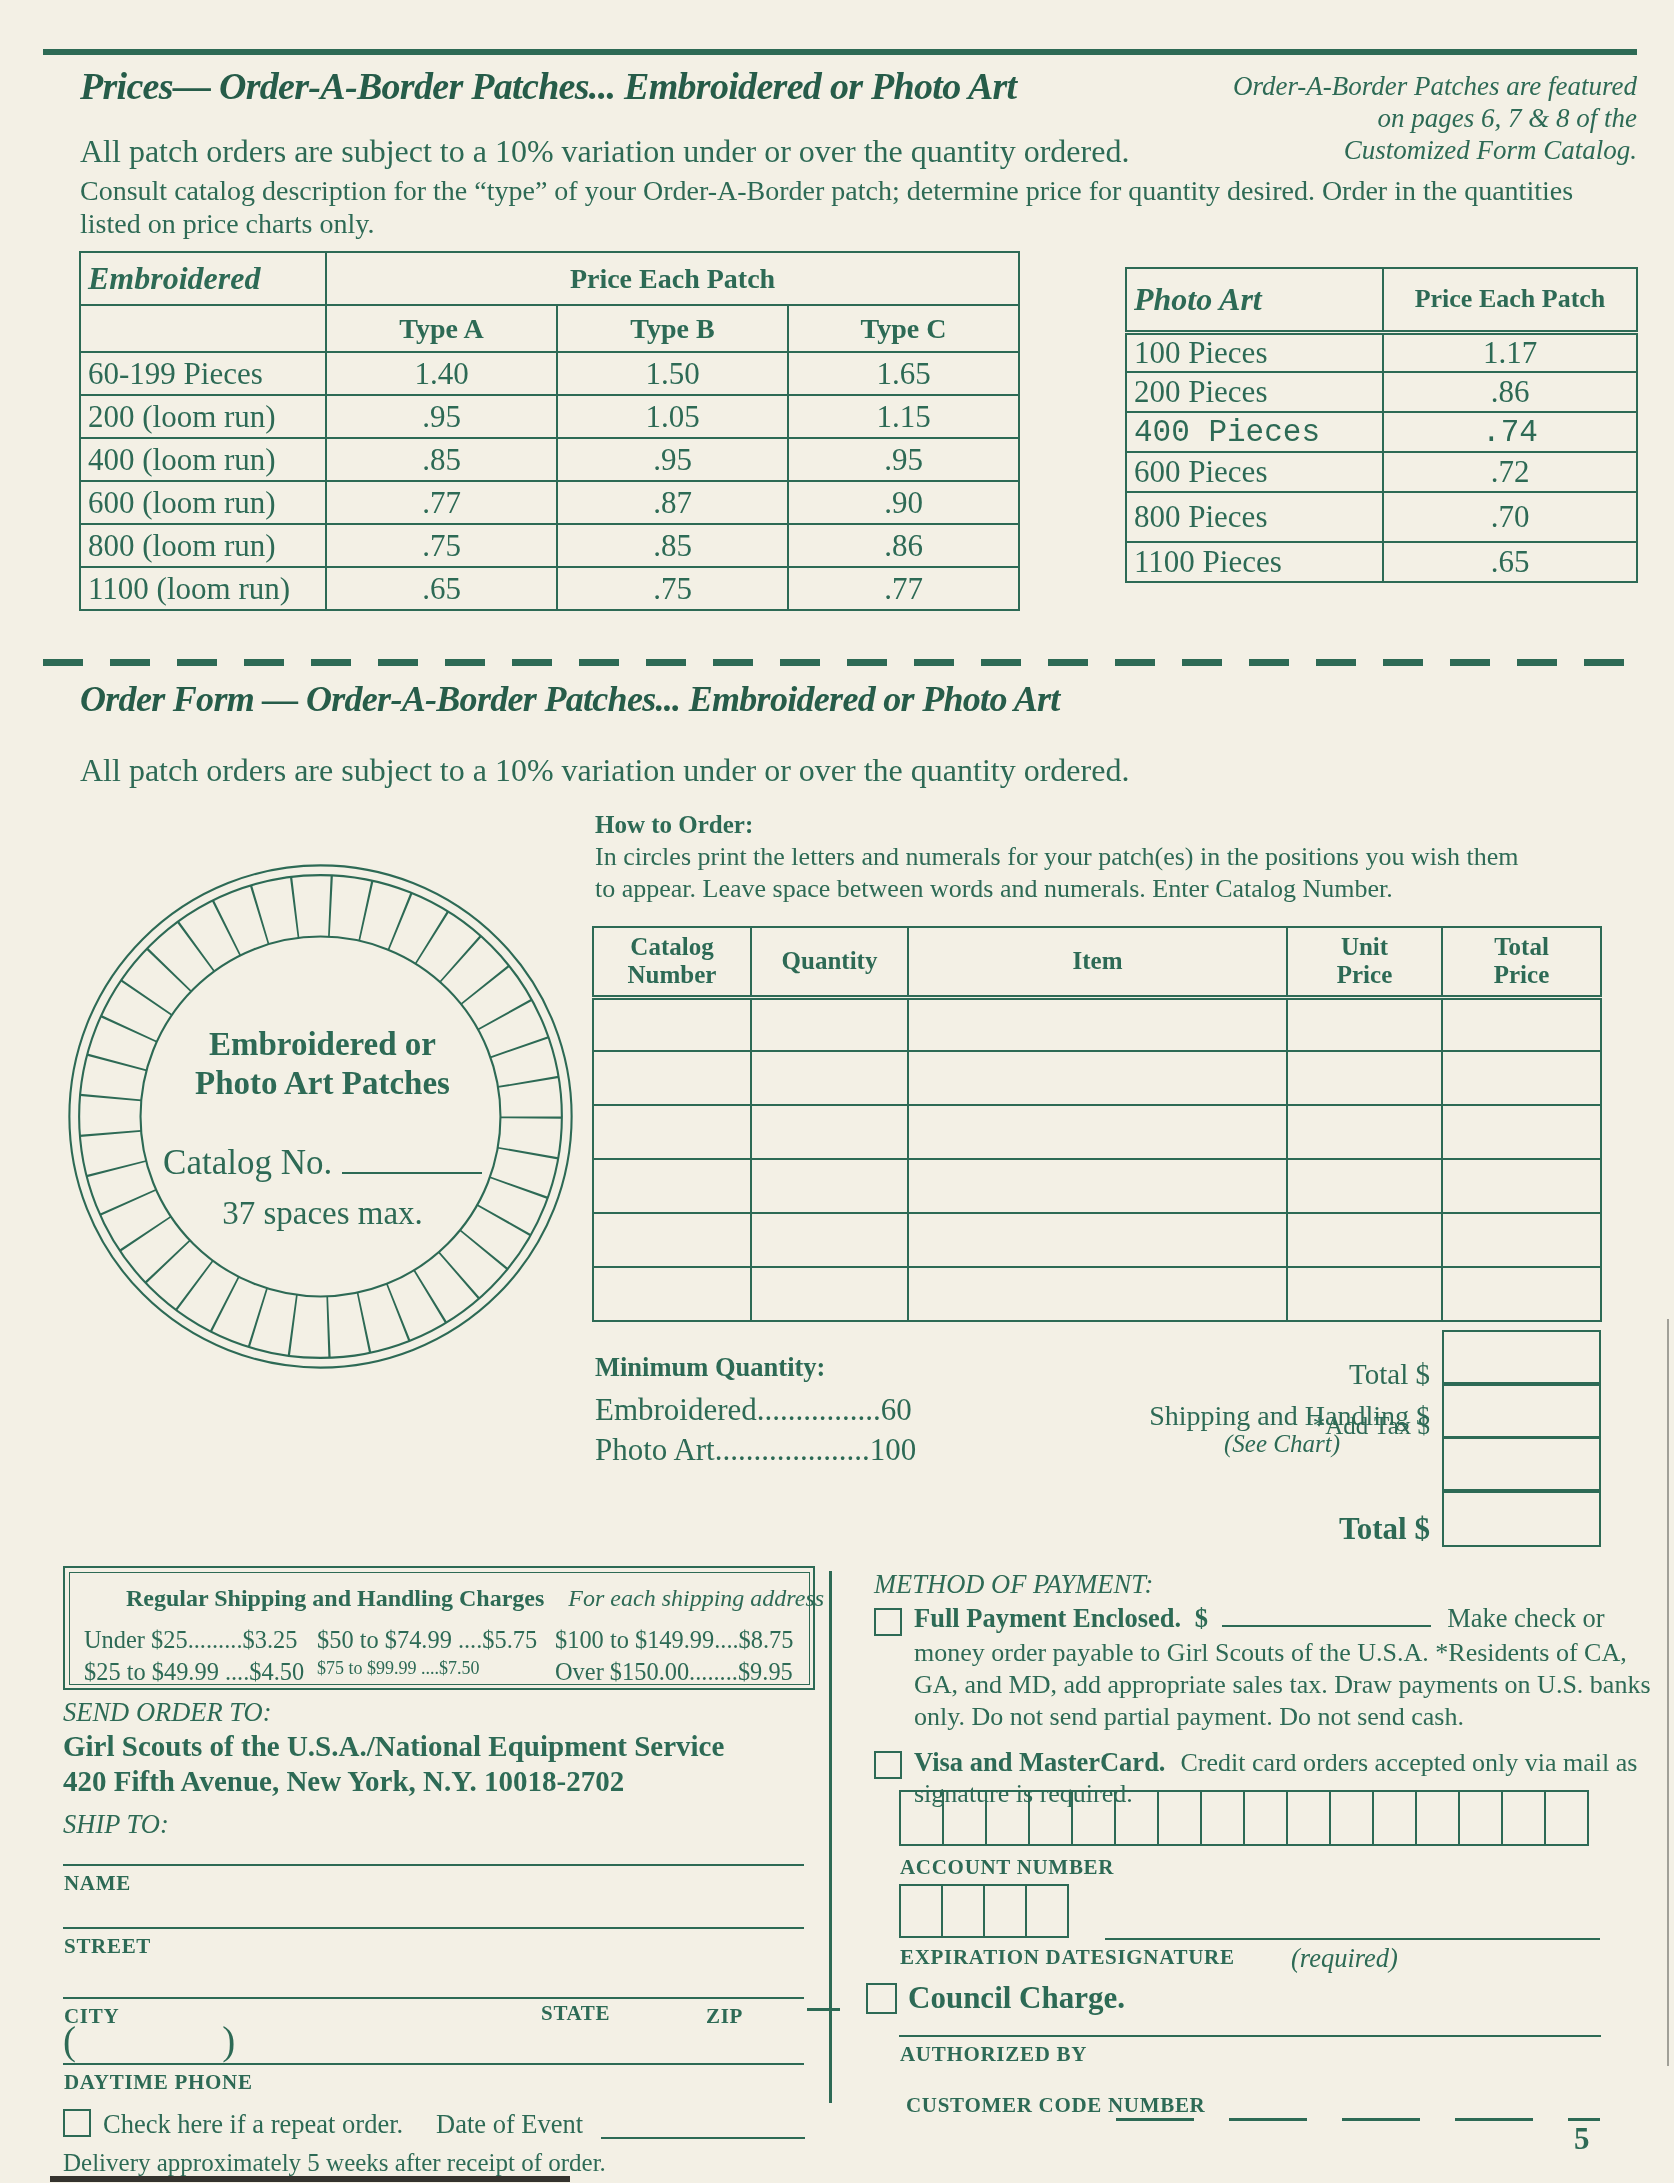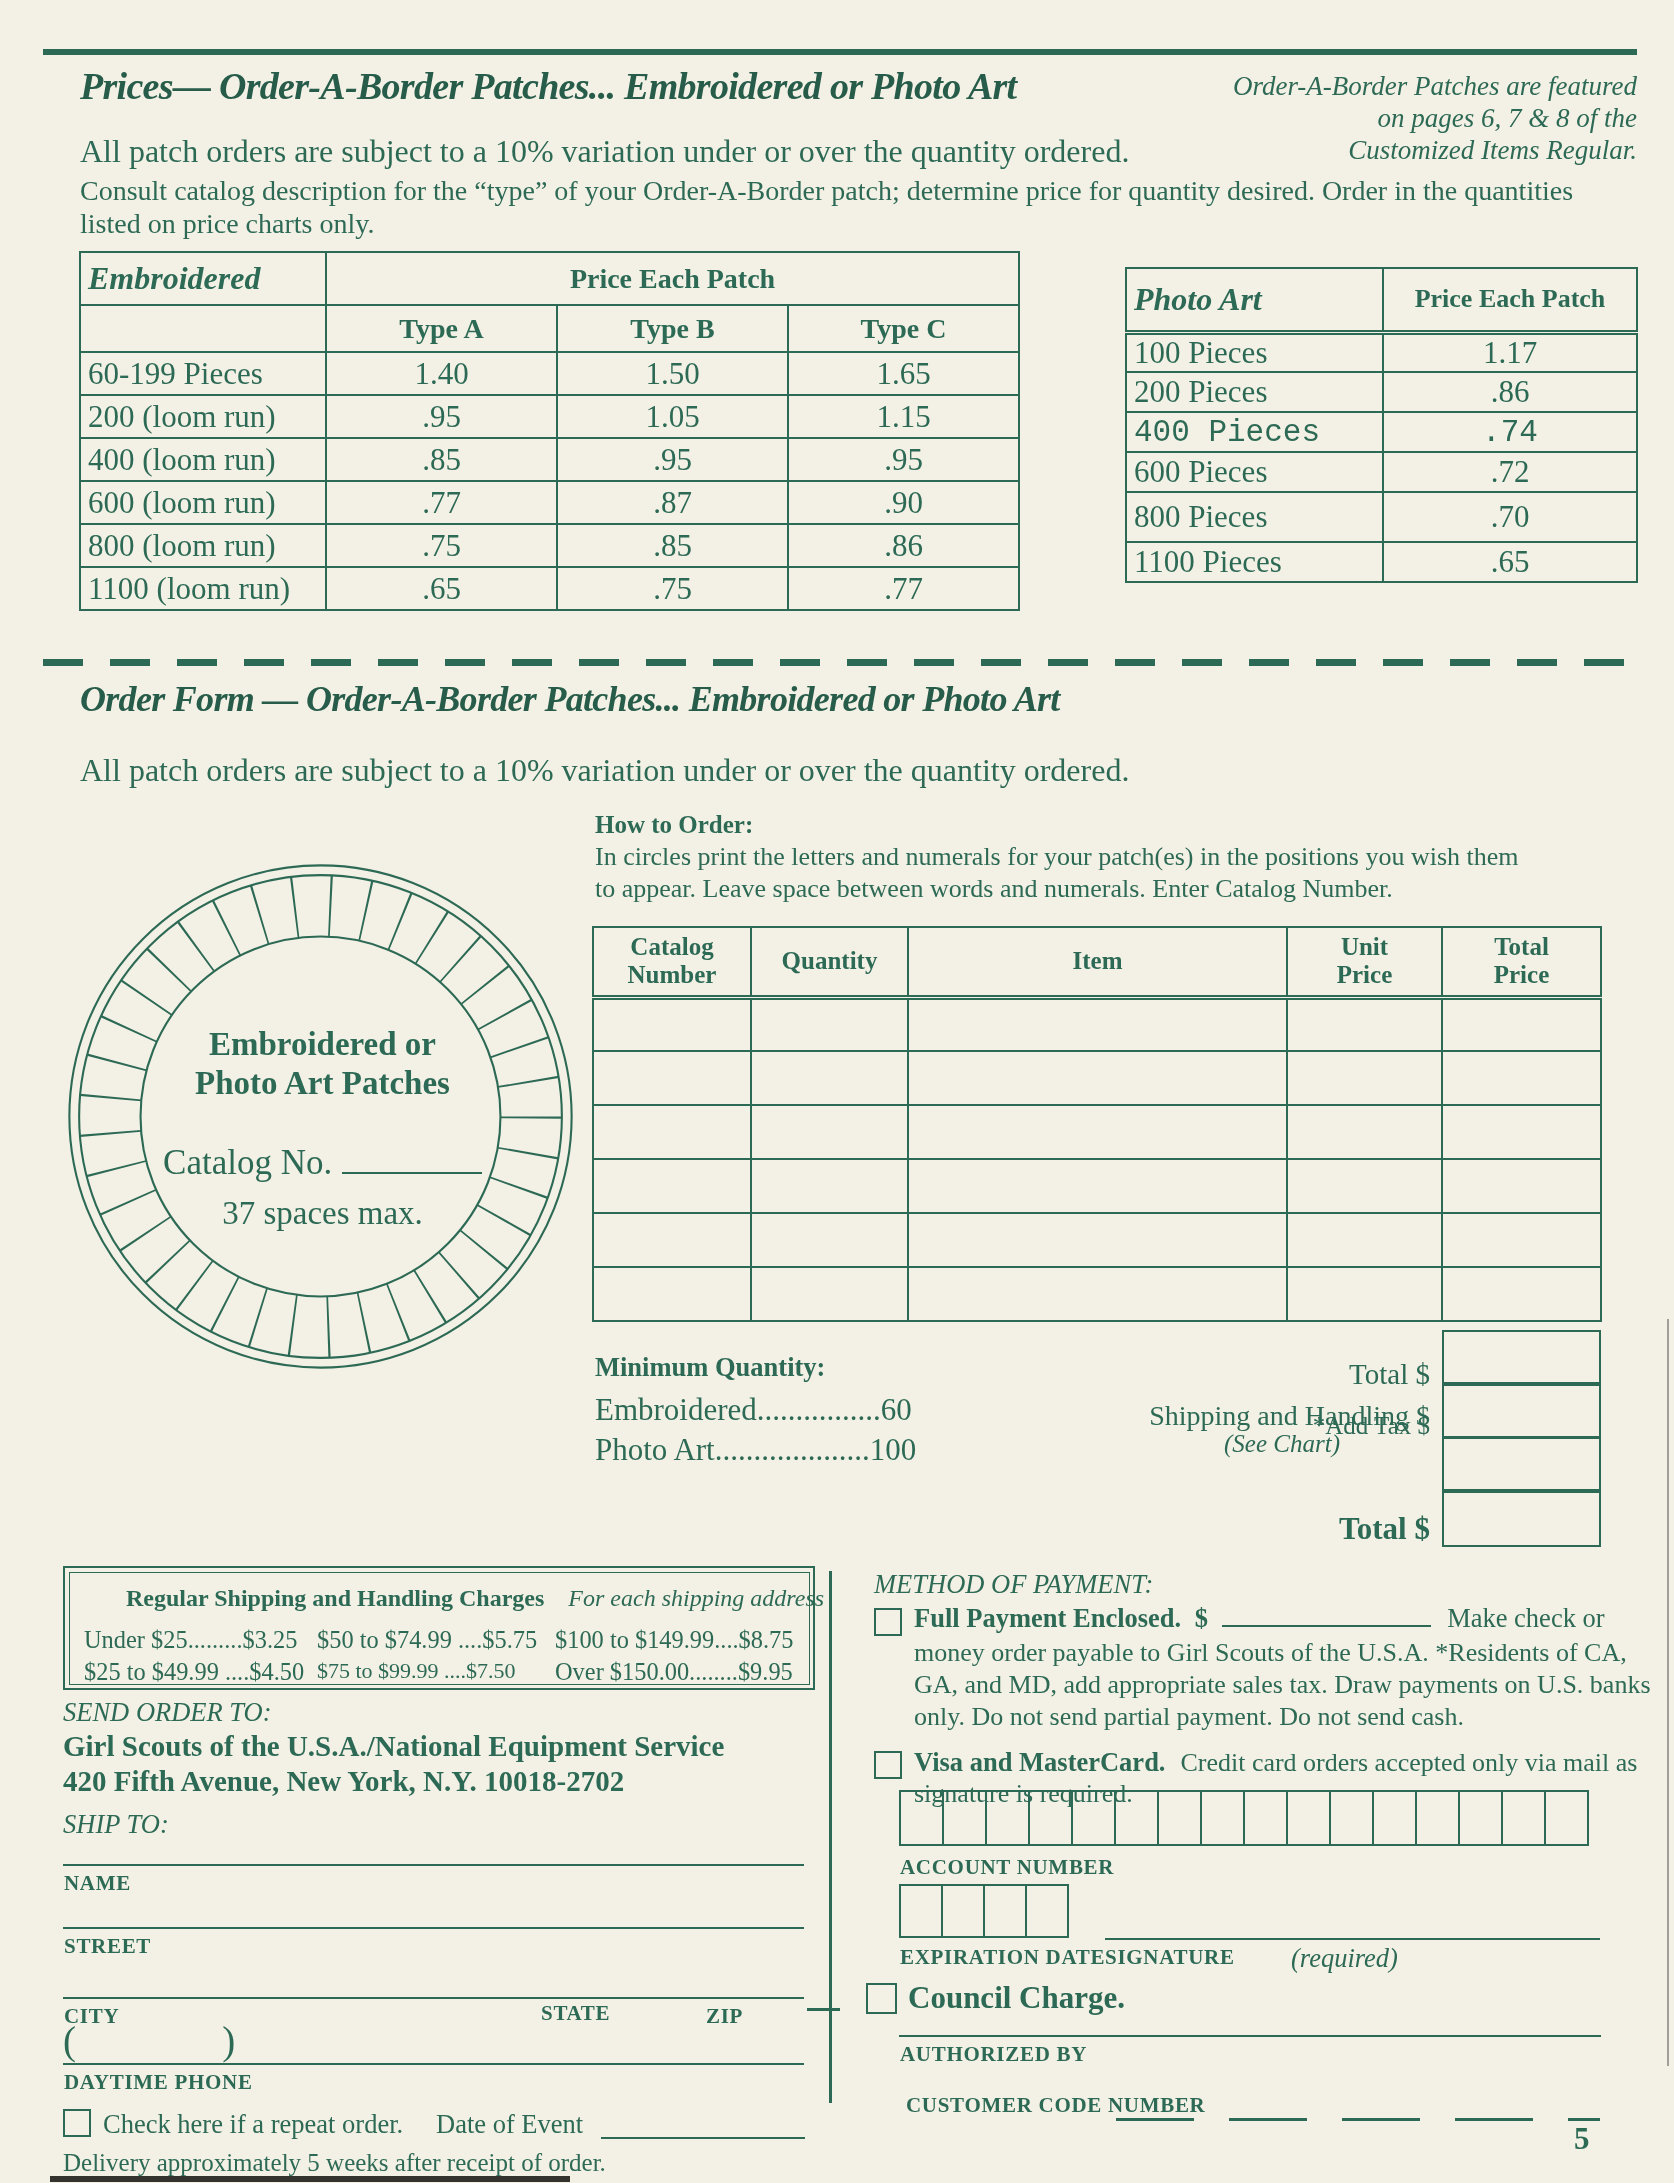--- a/index.html
+++ b/index.html
@@ -50,21 +50,21 @@
 <body>
 
 <div id="page">
 
   <div class="abs rule" style="left:43px;top:49px;width:1594px;height:6.3px;"></div>
   <div class="abs h1 nw" style="left:80px;top:64px;">Prices— Order-A-Border Patches... Embroidered or Photo Art</div>
 
   <div class="abs i" style="left:1144px;top:70px;width:493px;text-align:right;font-size:27px;line-height:32px;">
     <div>Order-A-Border Patches are featured</div>
     <div>on pages 6, 7 &amp; 8 of the</div>
-    <div>Customized Items Regular.</div>
+    <div>Customized Form Catalog.</div>
   </div>
 
   <div class="abs body46 nw" style="left:80px;top:133px;">All patch orders are subject to a 10% variation under or over the quantity ordered.</div>
   <div class="abs body40" style="left:80px;top:174px;width:1556px;line-height:33px;">Consult catalog description for the “type” of your Order-A-Border patch; determine price for quantity desired. Order in the quantities listed on price charts only.</div>
 
   <table class="pt" style="left:79px;top:251px;width:938px;">
     <colgroup>
         <col style="width:246px">
         <col style="width:231px">
         <col style="width:231px">
@@ -276,21 +276,21 @@
     <div style="position:absolute;left:3.5px;top:3.5px;right:3.5px;bottom:3.5px;border:1.4px solid var(--g);"></div>
   </div>
   <div class="abs nw" style="left:126px;top:1585px;font-size:24px;">
     <span class="b">Regular Shipping and Handling Charges</span>
     <span class="i" style="margin-left:18px;">For each shipping address</span>
   </div>
   <div class="abs nw" style="left:84px;top:1626px;font-size:24.4px;">Under $25.........$3.25</div>
   <div class="abs nw" style="left:317px;top:1626px;font-size:24.4px;">$50 to $74.99 ....$5.75</div>
   <div class="abs nw" style="left:555px;top:1626px;font-size:24.4px;">$100 to $149.99....$8.75</div>
   <div class="abs nw" style="left:84px;top:1658px;font-size:24.4px;">$25 to $49.99 ....$4.50</div>
-  <div class="abs nw" style="left:317px;top:1658px;font-size:22px;">$75 to $99.99 ....$7.50</div>
+  <div class="abs nw" style="left:317px;top:1658px;font-size:18px;">$75 to $99.99 ....$7.50</div>
   <div class="abs nw" style="left:555px;top:1658px;font-size:24.4px;">Over $150.00........$9.95</div>
 
   <div class="abs i nw" style="left:63px;top:1697px;font-size:26.5px;">SEND ORDER TO:</div>
   <div class="abs b nw" style="left:63px;top:1730px;font-size:29px;">Girl Scouts of the U.S.A./National Equipment Service</div>
   <div class="abs b nw" style="left:63px;top:1765px;font-size:29px;">420 Fifth Avenue, New York, N.Y. 10018-2702</div>
   <div class="abs i nw" style="left:63px;top:1809px;font-size:26.5px;">SHIP TO:</div>
 
   <div class="abs line" style="left:63px;top:1864px;width:741px;height:2.8px;"></div>
   <div class="abs lbl" style="left:64px;top:1871px;">NAME</div>
 

